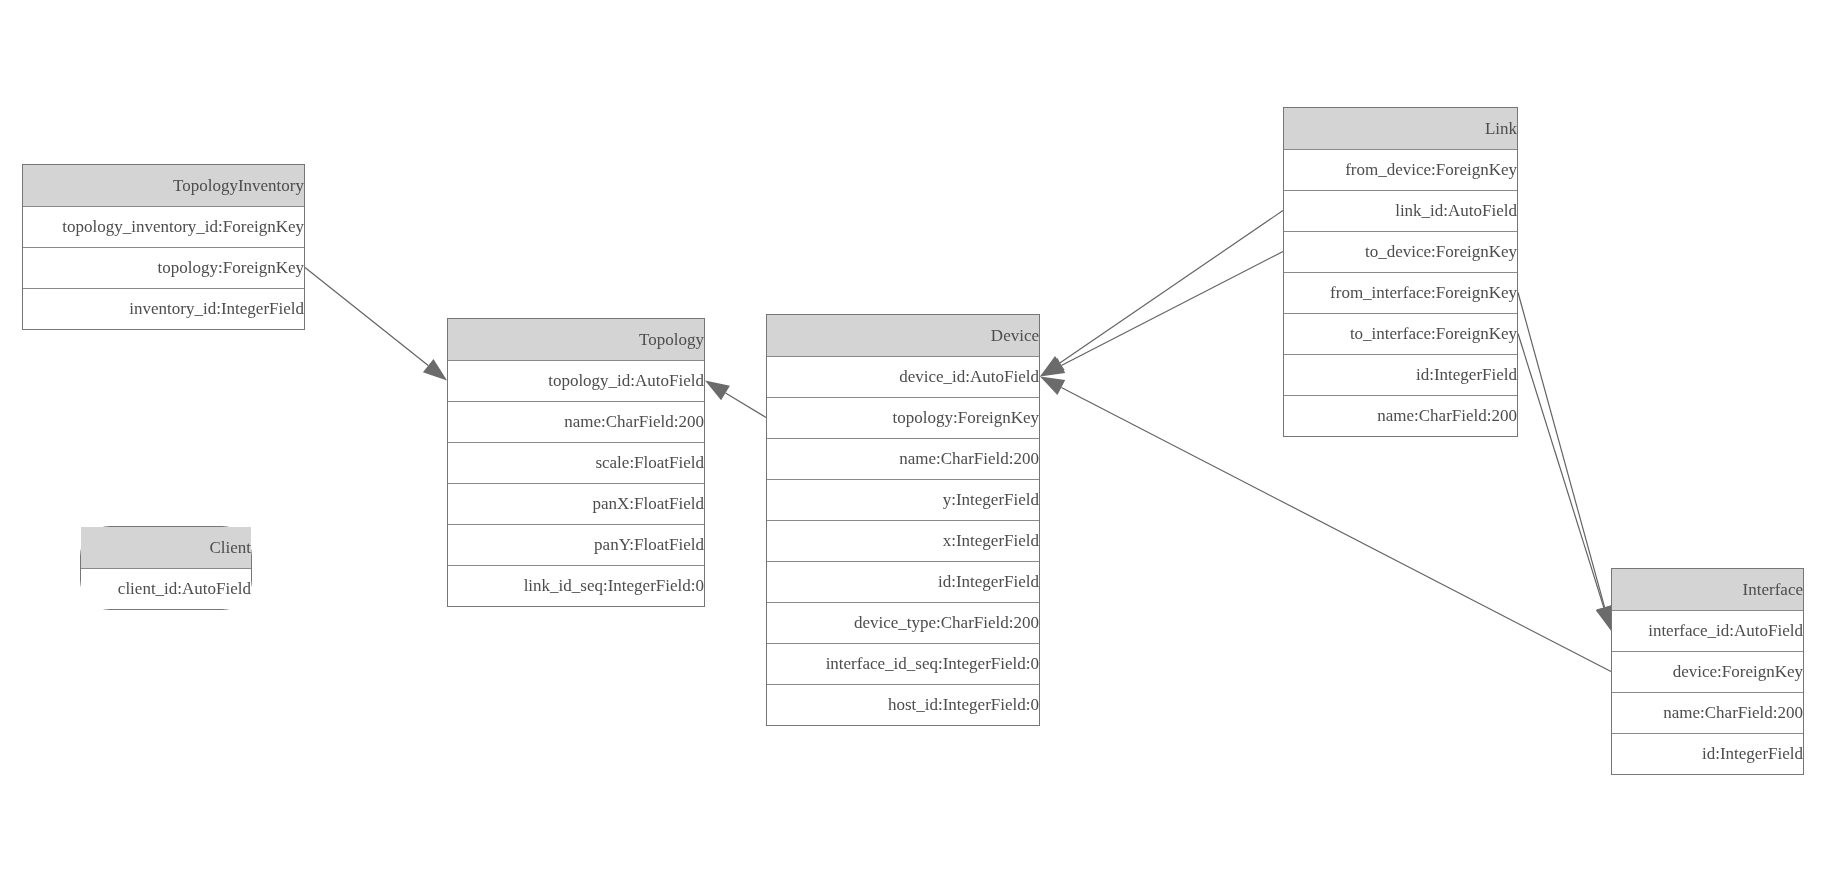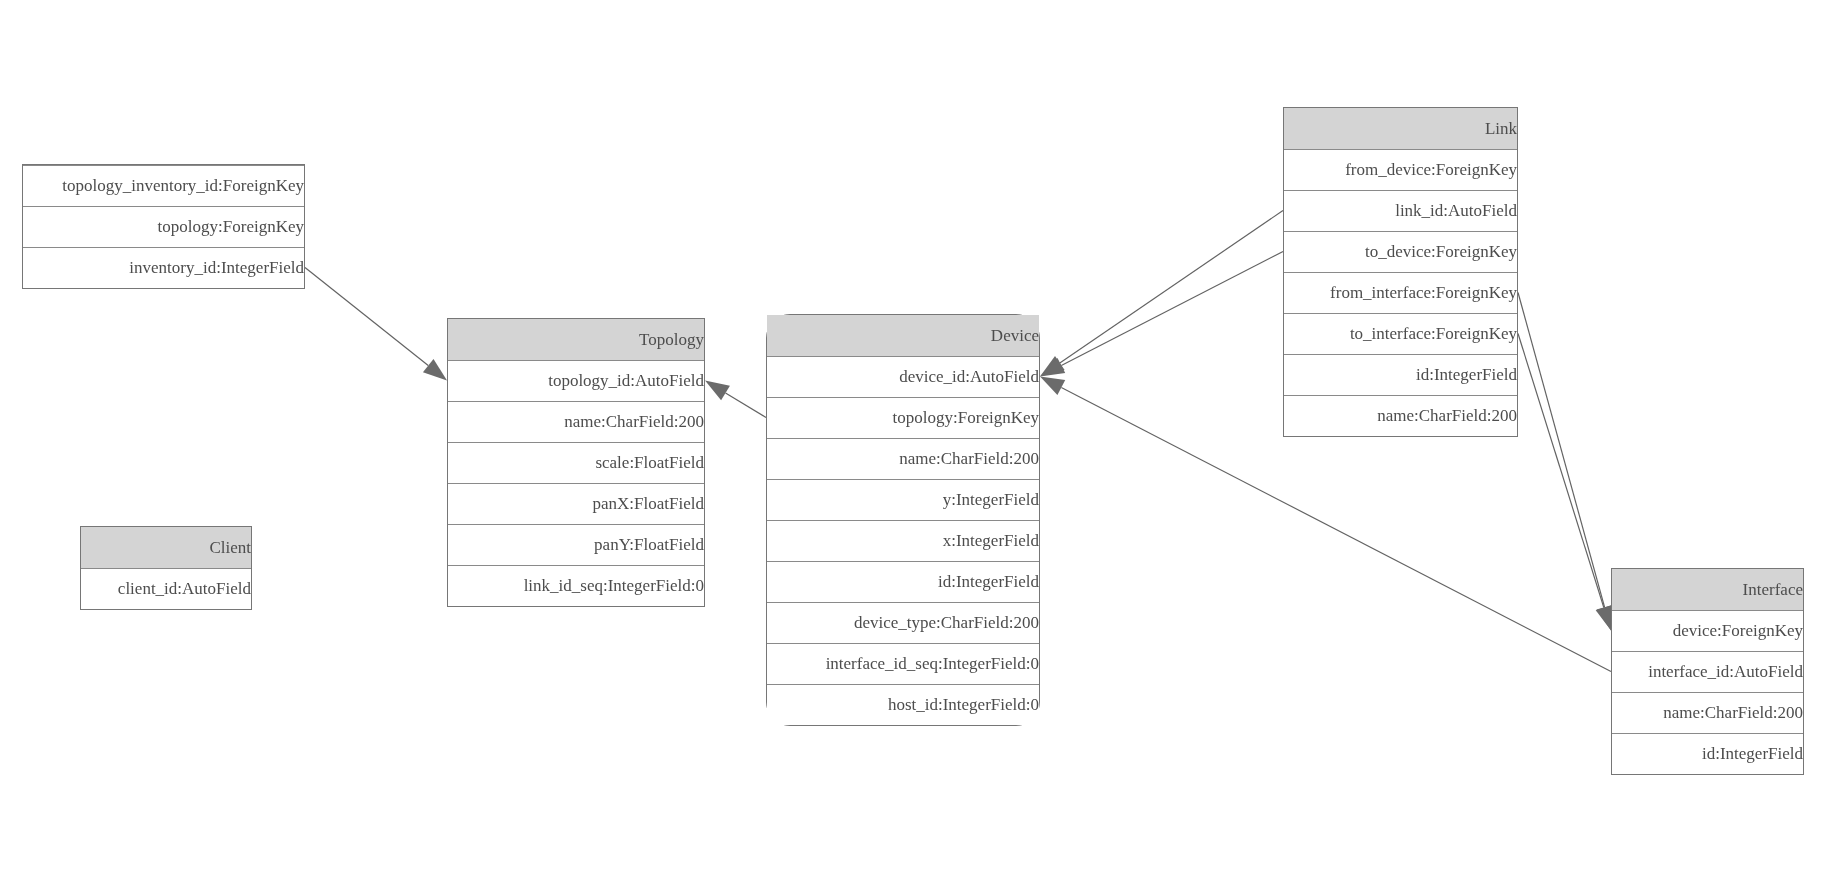--- a/index.html
+++ b/index.html
@@ -66,47 +66,48 @@
       <polygon points="1040,376.5 1057.4537256606748,357.9630784497018 1065.2300475034115,373.0802481119823" fill="#6b6b6b"></polygon>
       <line x1="1518" y1="292.5" x2="1604.633062052874" y2="607.3599459556066" stroke="#636363" stroke-width="1.2"></line>
       <polygon points="1611,630.5 1596.4376262454848,609.6149031452137 1612.8284978602633,605.1049887659995" fill="#6b6b6b"></polygon>
       <line x1="1518" y1="333.5" x2="1603.8282285388407" y2="607.5966008175882" stroke="#636363" stroke-width="1.2"></line>
       <polygon points="1611,630.5 1595.7166079950698,610.1366032100821 1611.9398490826115,605.0565984250943" fill="#6b6b6b"></polygon>
       <line x1="1611" y1="671.5" x2="1061.3224755656524" y2="387.51599000327053" stroke="#636363" stroke-width="1.2"></line>
       <polygon points="1040,376.5 1065.2239720251441,379.96427990710197 1057.4209791061608,395.0677000994391" fill="#6b6b6b"></polygon>
     </svg>
 
   <div class="entity" style="left:22px; top:164px; width:281px;">
+    <div class="entity-header">TopologyInventory</div>
     <div class="entity-fields">
         <div class="field-row">topology_inventory_id:ForeignKey</div>
         <div class="field-row">topology:ForeignKey</div>
         <div class="field-row">inventory_id:IntegerField</div>
       </div>
   </div>
 
   <div class="entity" style="left:447px; top:318px; width:256px;">
     <div class="entity-header">Topology</div>
     <div class="entity-fields">
         <div class="field-row">topology_id:AutoField</div>
         <div class="field-row">name:CharField:200</div>
         <div class="field-row">scale:FloatField</div>
         <div class="field-row">panX:FloatField</div>
         <div class="field-row">panY:FloatField</div>
         <div class="field-row">link_id_seq:IntegerField:0</div>
       </div>
   </div>
 
-  <div class="entity" style="left:80px; top:526px; width:170px;">
+  <div class="entity" style="left:80px; top:526px; width:170px;border-radius:30px;">
     <div class="entity-header">Client</div>
     <div class="entity-fields">
         <div class="field-row">client_id:AutoField</div>
       </div>
   </div>
 
-  <div class="entity" style="left:766px; top:314px; width:272px;border-radius:24px;">
+  <div class="entity" style="left:766px; top:314px; width:272px;">
     <div class="entity-header">Device</div>
     <div class="entity-fields">
         <div class="field-row">device_id:AutoField</div>
         <div class="field-row">topology:ForeignKey</div>
         <div class="field-row">name:CharField:200</div>
         <div class="field-row">y:IntegerField</div>
         <div class="field-row">x:IntegerField</div>
         <div class="field-row">id:IntegerField</div>
         <div class="field-row">device_type:CharField:200</div>
         <div class="field-row">interface_id_seq:IntegerField:0</div>
@@ -123,20 +124,20 @@
         <div class="field-row">from_interface:ForeignKey</div>
         <div class="field-row">to_interface:ForeignKey</div>
         <div class="field-row">id:IntegerField</div>
         <div class="field-row">name:CharField:200</div>
       </div>
   </div>
 
   <div class="entity" style="left:1611px; top:568px; width:191px;">
     <div class="entity-header">Interface</div>
     <div class="entity-fields">
+        <div class="field-row">interface_id:AutoField</div>
         <div class="field-row">device:ForeignKey</div>
-        <div class="field-row">interface_id:AutoField</div>
         <div class="field-row">name:CharField:200</div>
         <div class="field-row">id:IntegerField</div>
       </div>
   </div>
 
 </div>
 
 </body></html>

